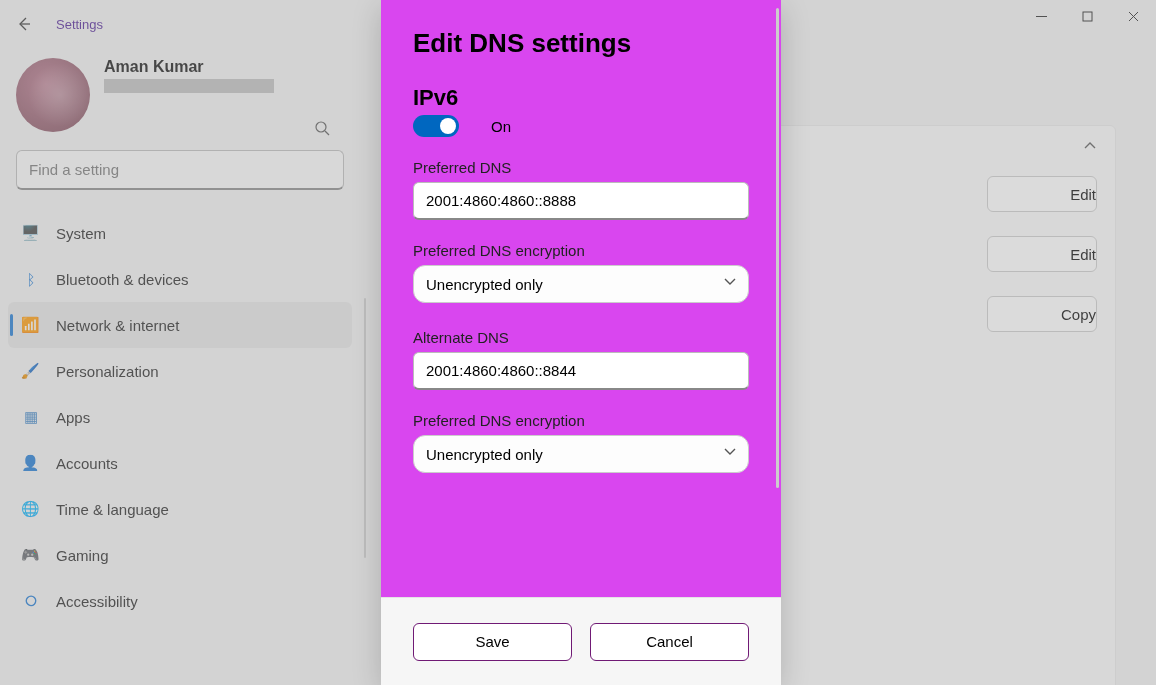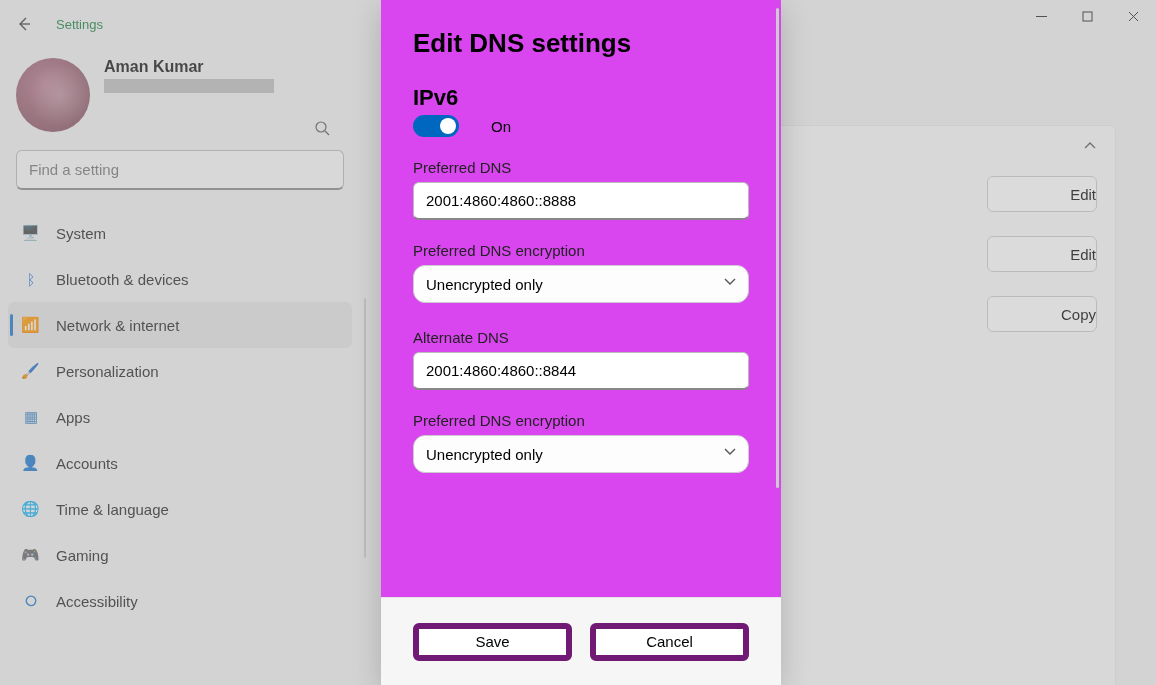--- a/index.html
+++ b/index.html
@@ -1,21 +1,21 @@
 <!DOCTYPE html>
 <html><head>
 <meta charset="utf-8">
 <style>
   * { box-sizing: border-box; margin: 0; padding: 0; font-family: "Segoe UI", Arial, sans-serif; }
   body { width: 1156px; height: 685px; overflow: hidden; background: #f3f3f3; position: relative; }
 
   
   .titlebar { position: absolute; top: 0; left: 0; right: 0; height: 48px; display: flex; align-items: center; }
   .back-btn { width: 48px; height: 48px; display: flex; align-items: center; justify-content: center; cursor: pointer; }
-  .title { font-size: 13px; color: #15803d; margin-left: 8px; }
+  .title { font-size: 13px; color: #4c1d95; margin-left: 8px; }
   .win-controls { position: absolute; right: 0; top: 0; display: flex; }
   .win-btn { width: 46px; height: 32px; display: flex; align-items: center; justify-content: center; cursor: pointer; color:#222; }
 
   
   .left-panel { position: absolute; left: 0; top: 48px; width: 360px; bottom: 0; display: flex; flex-direction: column; }
   .user-block { display: flex; align-items: flex-start; gap: 14px; padding: 10px 16px 18px 16px; }
   .avatar { width: 74px; height: 74px; border-radius: 50%; background: radial-gradient(circle at 40% 35%, #b6758a, #7a4655); position: relative; overflow:hidden;}
   .avatar::after{content:"";position:absolute;inset:0;background:radial-gradient(circle at 60% 50%,rgba(255,255,255,.25),transparent 55%);}
   .user-name { font-weight:600; font-size:16px; color:#111;}
   .user-email-box { width:170px; height:14px; background:#bfbfbf; margin-top:3px;}
@@ -55,21 +55,21 @@
   .toggle{width:46px;height:22px;border-radius:12px;background:#0067c0;position:relative;cursor:pointer;}
   .toggle::after{content:"";position:absolute;right:3px;top:3px;width:16px;height:16px;border-radius:50%;background:#fff;}
   .toggle-label{font-size:15px;}
   .field-label{font-size:15px;color:#222;margin-bottom:6px;margin-top:6px;}
   .text-input{width:100%;height:38px;border:1px solid #bbb;border-bottom:2px solid #888;border-radius:6px;padding:0 12px;font-size:15px;margin-bottom:16px;}
   .select{width:100%;height:38px;border:1px solid #ccc;border-radius:12px;padding:0 12px;font-size:15px;background:#fdfdfd;appearance:none;margin-bottom:20px;}
   .select-wrap{position:relative;}
   .select-wrap .chev-down{position:absolute;right:12px;top:10px;color:#555;pointer-events:none;}
   .dlg-scroll{position:absolute;right:2px;top:8px;width:3px;height:480px;background:#ccc;border-radius:3px;}
   .dialog-footer{height:88px;border-top:1px solid #e4e4e4;background:#f6f6f6;display:flex;align-items:center;justify-content:center;gap:18px;padding:0 32px;}
-  .dlg-btn{flex:1;height:38px;border:6px solid #701a75;border-radius:6px;background:#fff;font-size:15px;cursor:pointer;}
+  .dlg-btn{flex:1;height:38px;border:1px solid #701a75;border-radius:6px;background:#fff;font-size:15px;cursor:pointer;}
 
   
   .nav-side-scroll{position:absolute;left:364px;top:250px;width:2px;height:260px;background:#cfcfcf;border-radius:2px;}
 </style>
 </head>
 <body>
 
 <div class="titlebar">
   <div class="back-btn">
     <svg width="16" height="16" viewBox="0 0 16 16">

